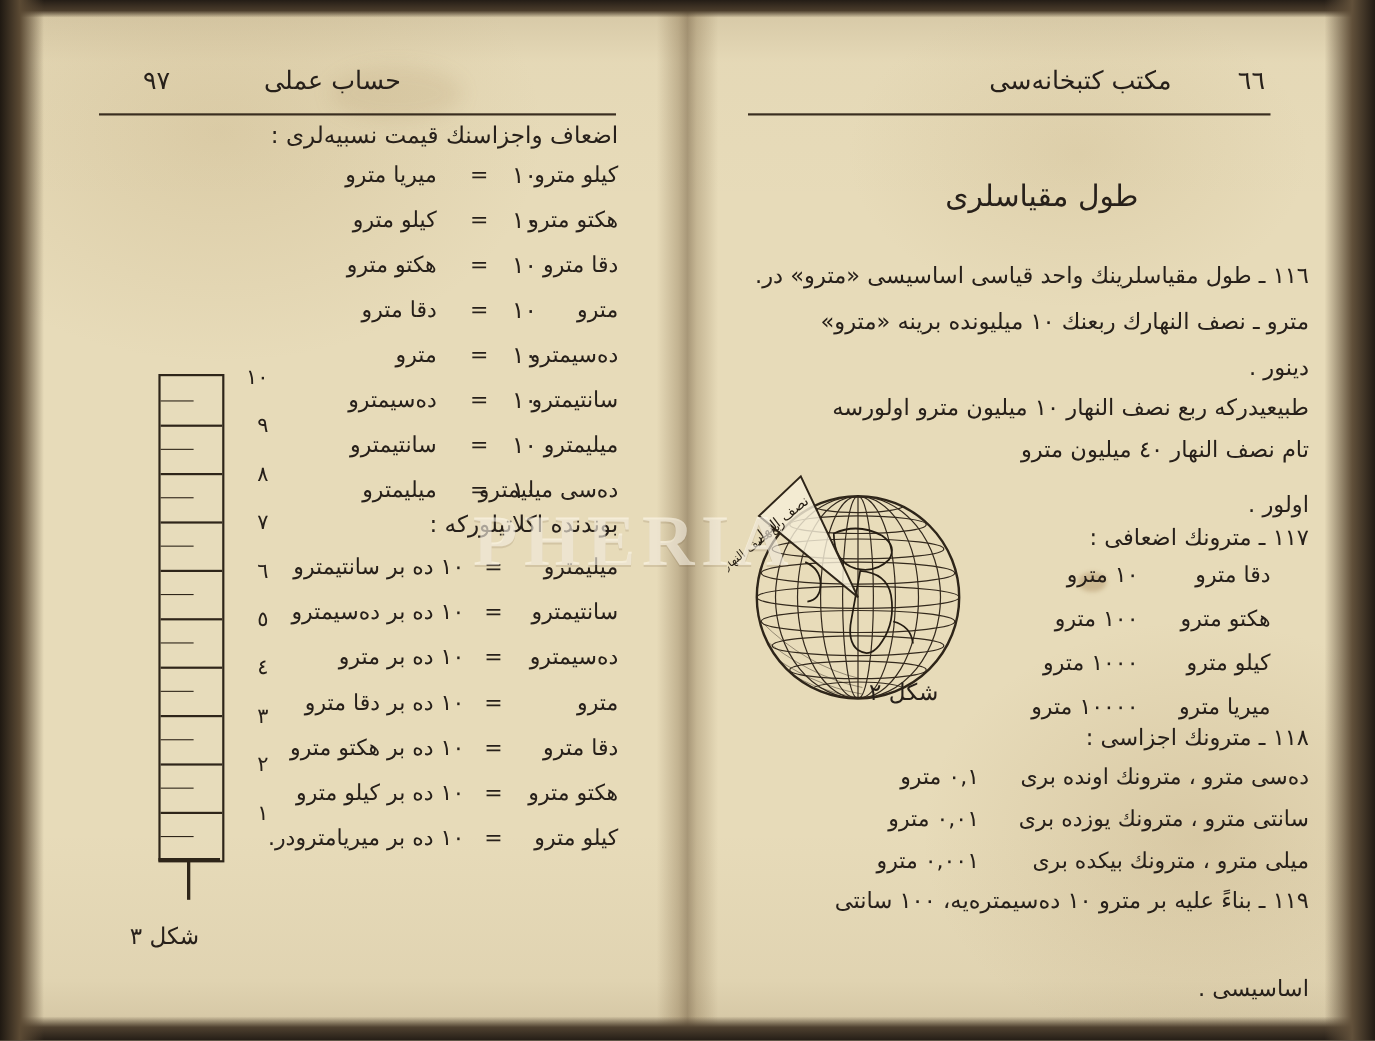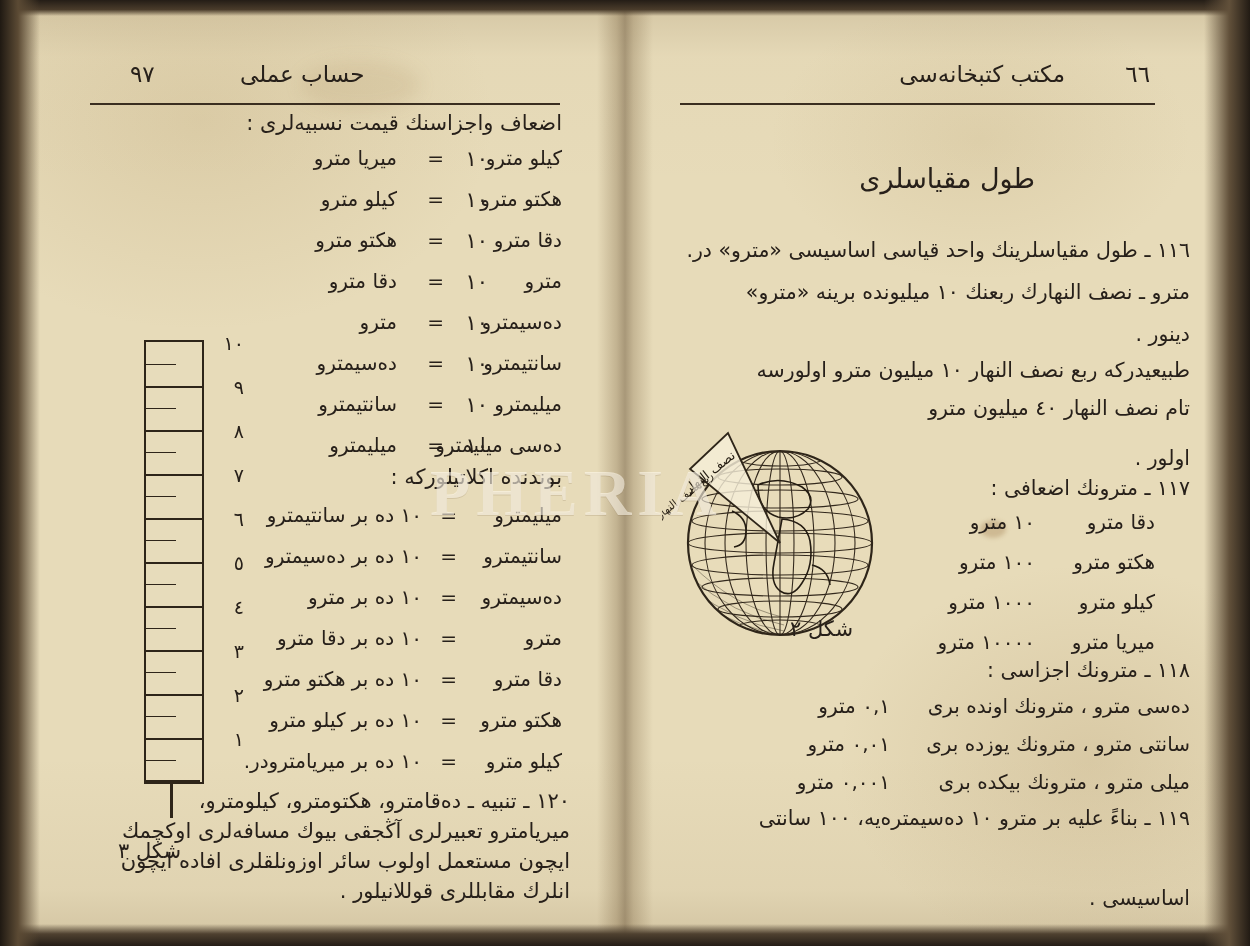--- a/index.html
+++ b/index.html
@@ -356,26 +356,20 @@
         <div class="c-eq ar">=</div>
         <div class="c-rest ar">١٠ ده بر كيلو مترو</div>
       </div>
       <div class="row2">
         <div class="c-right ar">كيلو مترو</div>
         <div class="c-eq ar">=</div>
         <div class="c-rest ar">١٠ ده بر ميريامترودر.</div>
       </div>
     </div>
 
-    <div class="para" style="top:790px; right:40px; width:430px;">
-      <div class="ar" style="margin-bottom:8px;">١٢٠ ـ تنبيه ـ دەقامترو، هكتومترو، كيلومترو،</div>
-      <div class="ar" style="margin-bottom:8px;">ميريامترو تعبيرلری آڭجقی بيوك مسافه‌لری اوكچمك</div>
-      <div class="ar" style="margin-bottom:8px;">ايچون مستعمل اولوب سائر اوزونلقلری افاده ايچون</div>
-      <div class="ar">انلرك مقابللری قوللانيلور .</div>
-    </div>
 
     <div id="fig3">
       <div class="ruler">
         <div class="tick" style="top:44px;"></div>
         <div class="tick" style="top:88px;"></div>
         <div class="tick" style="top:132px;"></div>
         <div class="tick" style="top:176px;"></div>
         <div class="tick" style="top:220px;"></div>
         <div class="tick" style="top:264px;"></div>
         <div class="tick" style="top:308px;"></div>

